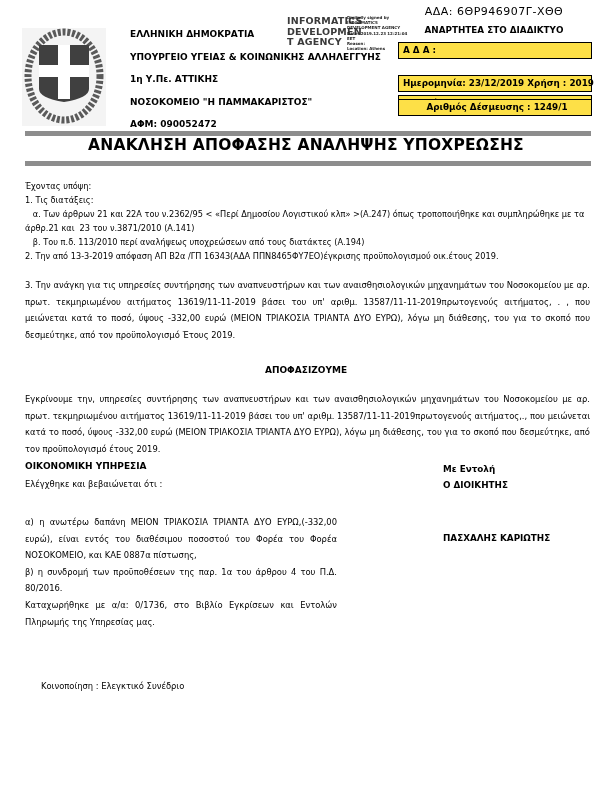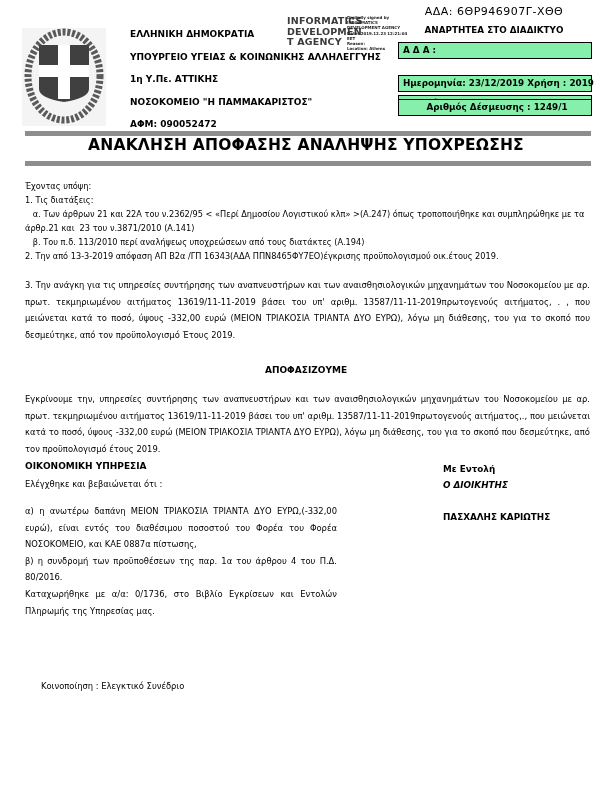--- a/index.html
+++ b/index.html
@@ -10,21 +10,21 @@
   .abs { position:absolute; }
 
   
   .emblem-wrap { left:22px; top:28px; width:84px; height:98px; background:#f4f4f4; }
   .agency-block { left:130px; top:23px; width:260px; font-weight:bold; font-size:9px; line-height:22.5px; white-space:nowrap; }
   .stamp-name { left:287px; top:16px; width:70px; font-weight:bold; font-size:9.5px; line-height:10.5px; color:#3a3a3a; letter-spacing:0.2px; }
   .stamp-detail { left:347px; top:15px; width:62px; font-weight:bold; font-size:4px; line-height:5.2px; color:#1e1e1e; }
   .ada-top { left:396px; top:5px; width:196px; text-align:center; font-size:11px; letter-spacing:0.5px; white-space:nowrap; }
   .anartitea { left:396px; top:25px; width:196px; text-align:center; font-weight:bold; font-size:8.8px; }
   .hbox {
-    left:398px; width:188px; border:1.5px solid #000; background:#86efac;
+    left:398px; width:188px; border:1.5px solid #000; background:#fde047;
     font-weight:bold; font-size:8.8px; line-height:11px; padding:2px 0 2px 4px; white-space:nowrap;
   }
   .hbox-ada { top:42px; }
   .hbox-date { top:75px; }
   .hbox-protocol { top:95px; }
   .hbox-commitment { top:99px;text-align:center; }
 
   .bar { left:25px; width:566px; height:4.5px; background:#8d8d8d; }
   .bar-1 { top:131px; }
   .bar-2 { top:161px; }
@@ -32,26 +32,26 @@
 
   
   .intro-block { left:25px; top:179px; width:585px; font-size:8.2px; line-height:14px; white-space:pre-wrap; }
   .para { left:25px; width:565px; font-size:8.4px; line-height:16.5px; text-align:justify; }
   .para-3 { top:277px; }
   .decision-heading { left:0; top:365px; width:612px; text-align:center; font-weight:bold; font-size:9px; }
   .para-decision { top:391px; }
 
   .finance-heading { left:25px; top:461px; font-weight:bold; font-size:9px; }
   .finance-checked { left:25px; top:479px; font-size:8.4px; }
-  .finance-items { left:25px; top:503px; width:312px; font-size:8.4px; line-height:16.6px; text-align:justify; }
+  .finance-items { left:25px; top:514px; width:312px; font-size:8.4px; line-height:16.6px; text-align:justify; }
   .finance-items div { margin:0; }
 
   .right-signature { left:443px; top:464px; width:160px; font-weight:bold; font-size:8.8px; white-space:nowrap; }
   .by-order { margin-bottom:6px; }
-  .governor-title { margin-bottom:22px;font-style:italic; }
+  .governor-title { margin-bottom:43px; }
 
   .finance-signature { left:100px; top:637px; width:240px; text-align:center; font-weight:bold; font-size:9px; }
   .finance-head-title { margin-bottom:8px; }
 
   .footer-notification { left:41px; top:681px; font-size:8.4px; }
 </style>
 </head>
 <body>
 
 <div class="page">

